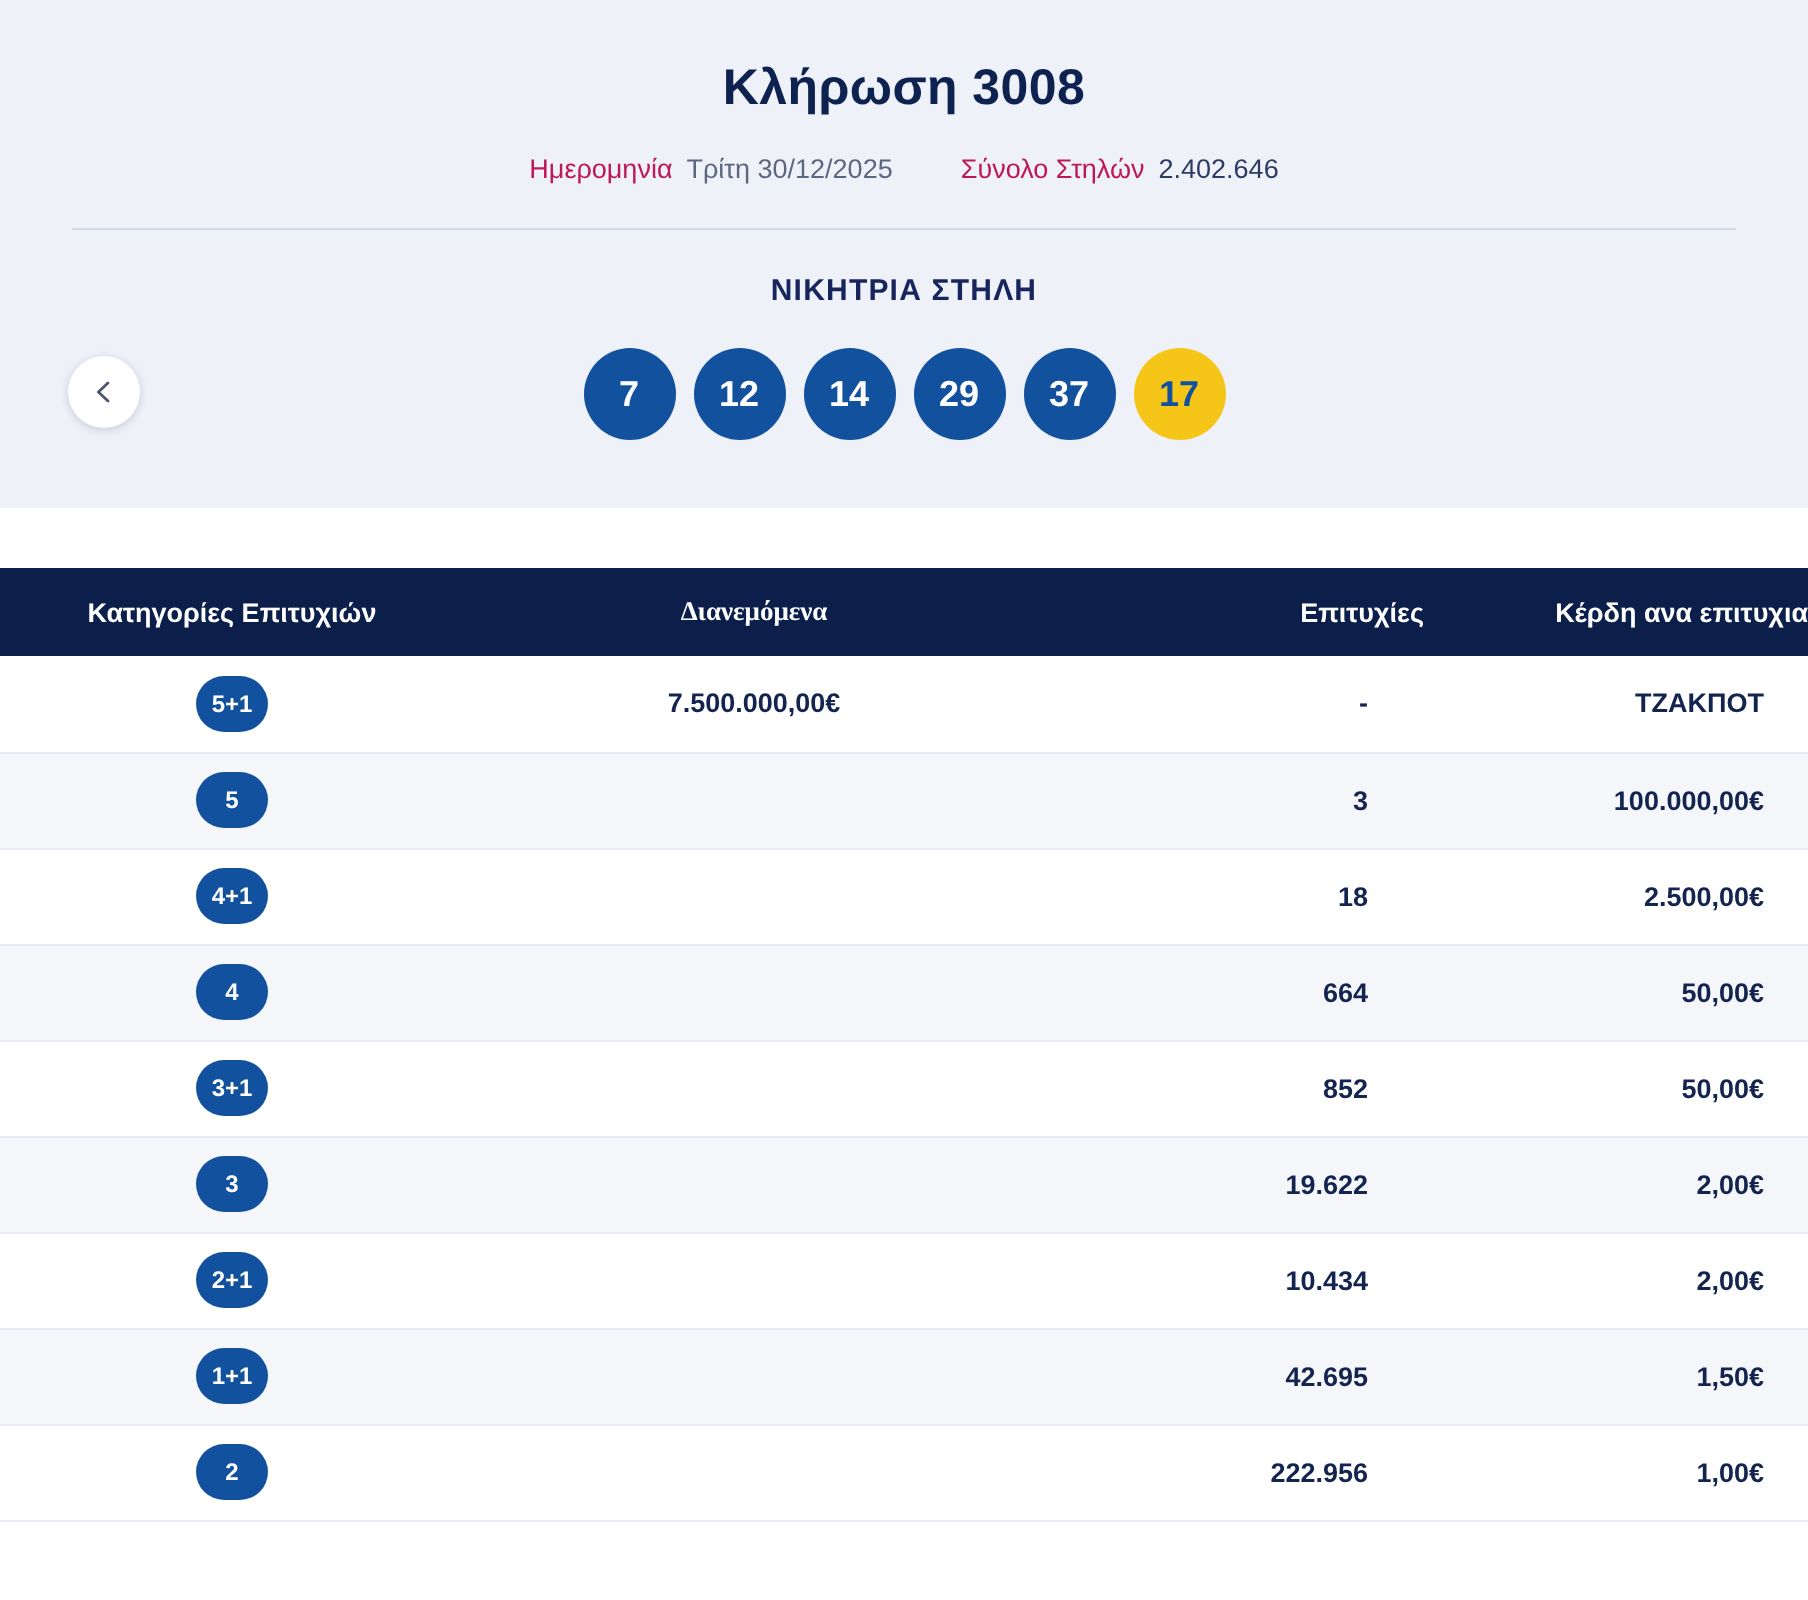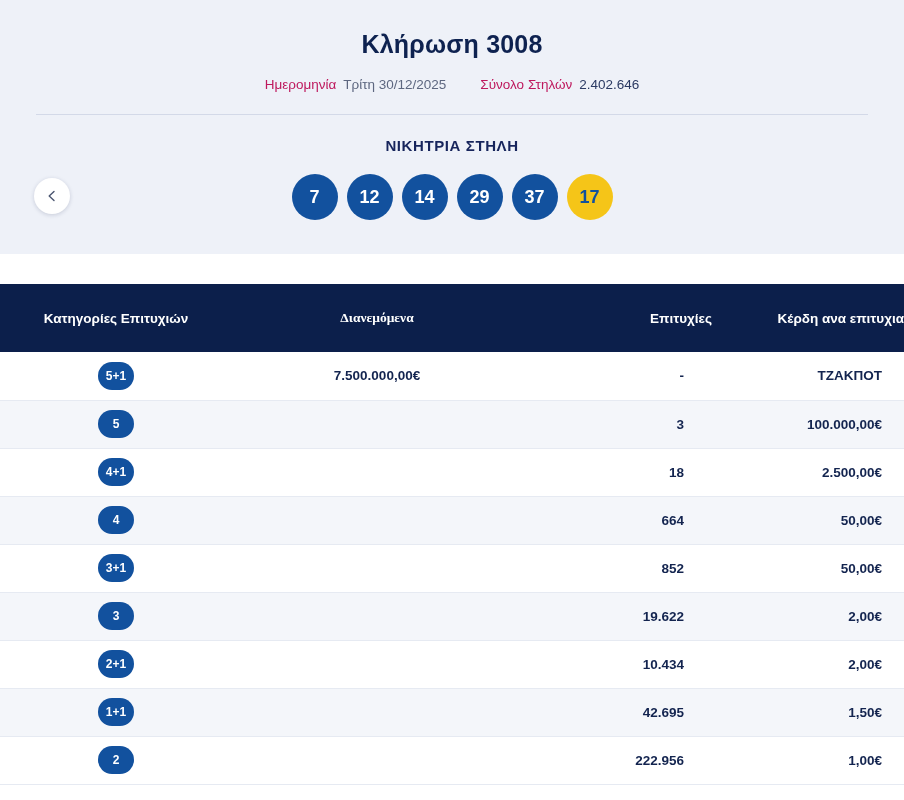--- a/index.html
+++ b/index.html
@@ -107,21 +107,21 @@
   table.results {
     width: 904px;
     border-collapse: collapse;
     table-layout: fixed;
   }
   table.results thead th {
     background: #0c1f4b;
     color: #ffffff;
     font-size: 13.5px;
     font-weight: bold;
-    padding: 26px 0;
+    padding: 14px 0;
     height: 44px;
   }
   th.col-cat   { width: 232px; text-align: center; }
   th.col-dist  { width: 290px; text-align: center; font-family: Liberation Serif, serif; }
   th.col-wins  { width: 190px; text-align: right; padding-right: 28px; }
   th.col-prize { width: 192px; text-align: right; padding-right: 22px; }
 
   table.results tbody tr { height: 48px; }
   table.results tbody tr:nth-child(odd)  { background: #ffffff; }
   table.results tbody tr:nth-child(even) { background: #f4f6fa; }

